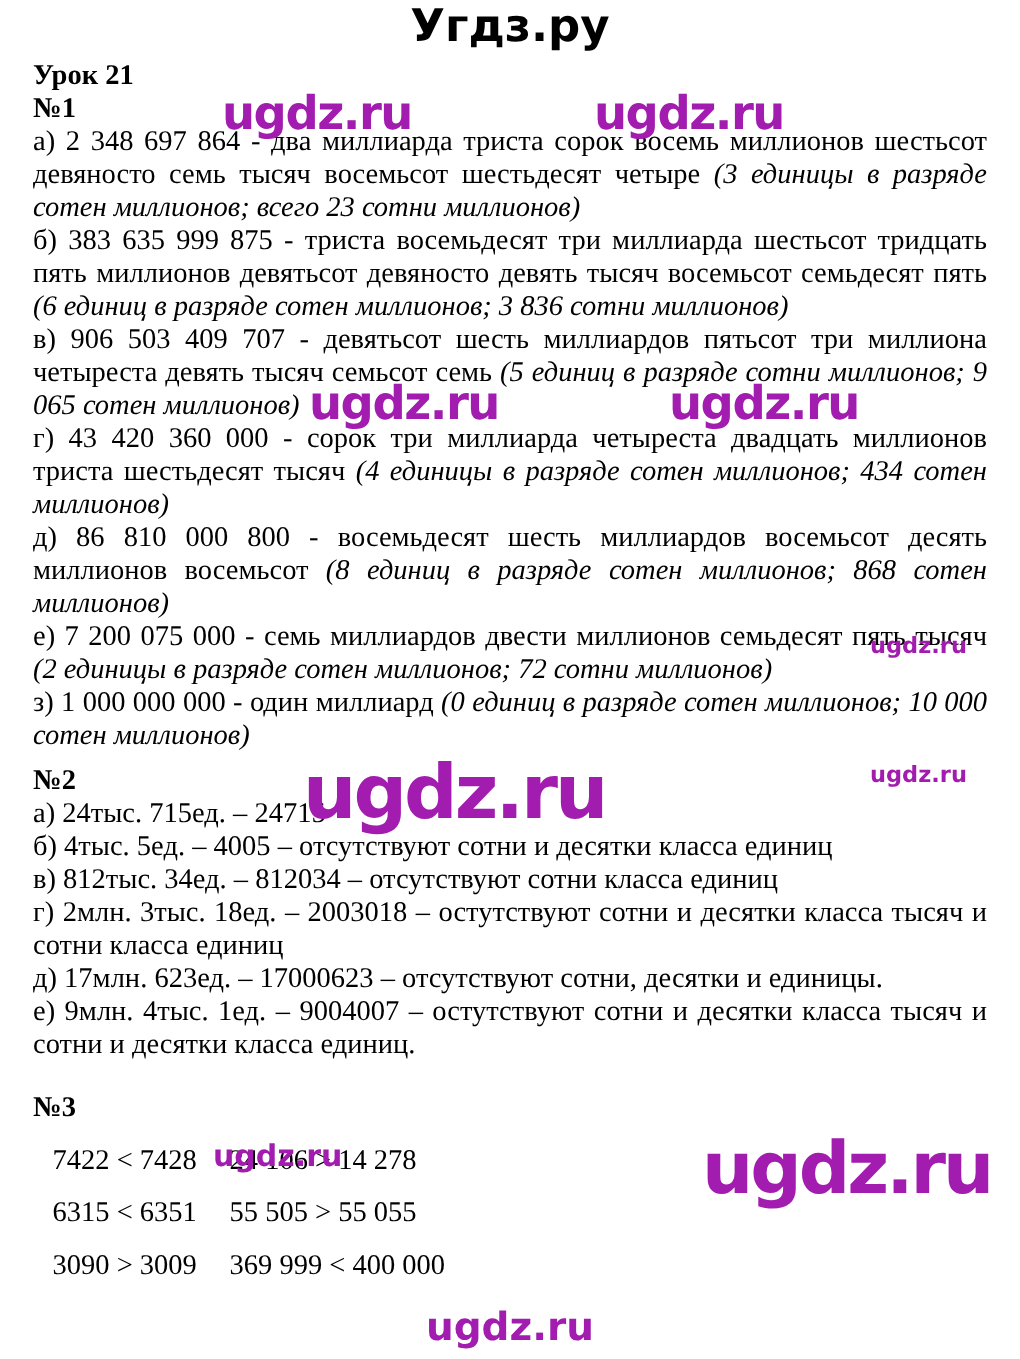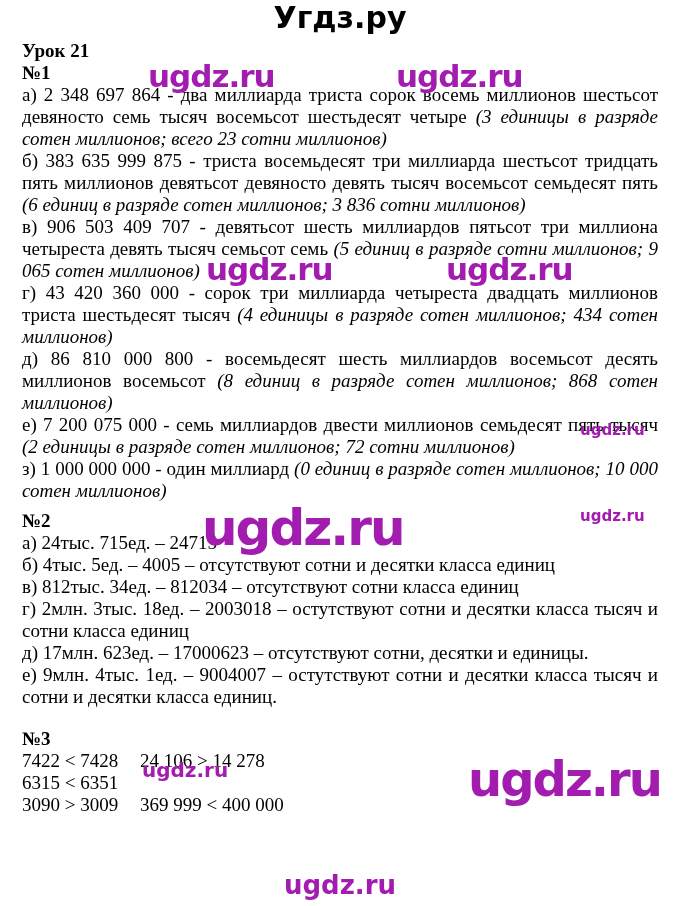--- a/index.html
+++ b/index.html
@@ -19,21 +19,21 @@
     position:absolute;left:22px;top:40px;width:636px;
     font-size:19px;line-height:22px;
   }
   .lesson-title{font-weight:bold;}
   .task-label{font-weight:bold;}
   .para{margin:0;text-align:justify;}
   .para i{font-style:italic;}
   .task2{margin-top:8px;}
   .task2 .para{text-align:justify;}
   .task3{margin-top:20px;}
-  .t3row{display:flex;margin:0;}
+  .t3row{display:flex;margin:13px;}
   .t3col1{display:inline-block;width:118px;flex:0 0 118px;}
   .t3col2{display:inline-block;}
   .wm{
     position:absolute;
     font-family:"DejaVu Sans", sans-serif;
     font-weight:bold;color:#a21caf;line-height:1;
     white-space:nowrap;
   }
   #wmA1{left:148px;top:61px;font-size:31px;letter-spacing:-1px;}
   #wmA2{left:396px;top:61px;font-size:31px;letter-spacing:-1px;}
@@ -77,20 +77,21 @@
   </div>
 
   <div class="task3">
     <div class="task-label">№3</div>
     <div class="t3row">
       <span class="t3col1">7422 &lt; 7428</span>
       <span class="t3col2">24 106 &gt; 14 278</span>
     </div>
     <div class="t3row">
       <span class="t3col1">6315 &lt; 6351</span>
+      <span class="t3col2">55 505 &gt; 55 055</span>
     </div>
     <div class="t3row">
       <span class="t3col1">3090 &gt; 3009</span>
       <span class="t3col2">369 999 &lt; 400 000</span>
     </div>
   </div>
 
 </div>
 
 <div class="wm" id="wmA1">ugdz.ru</div>

